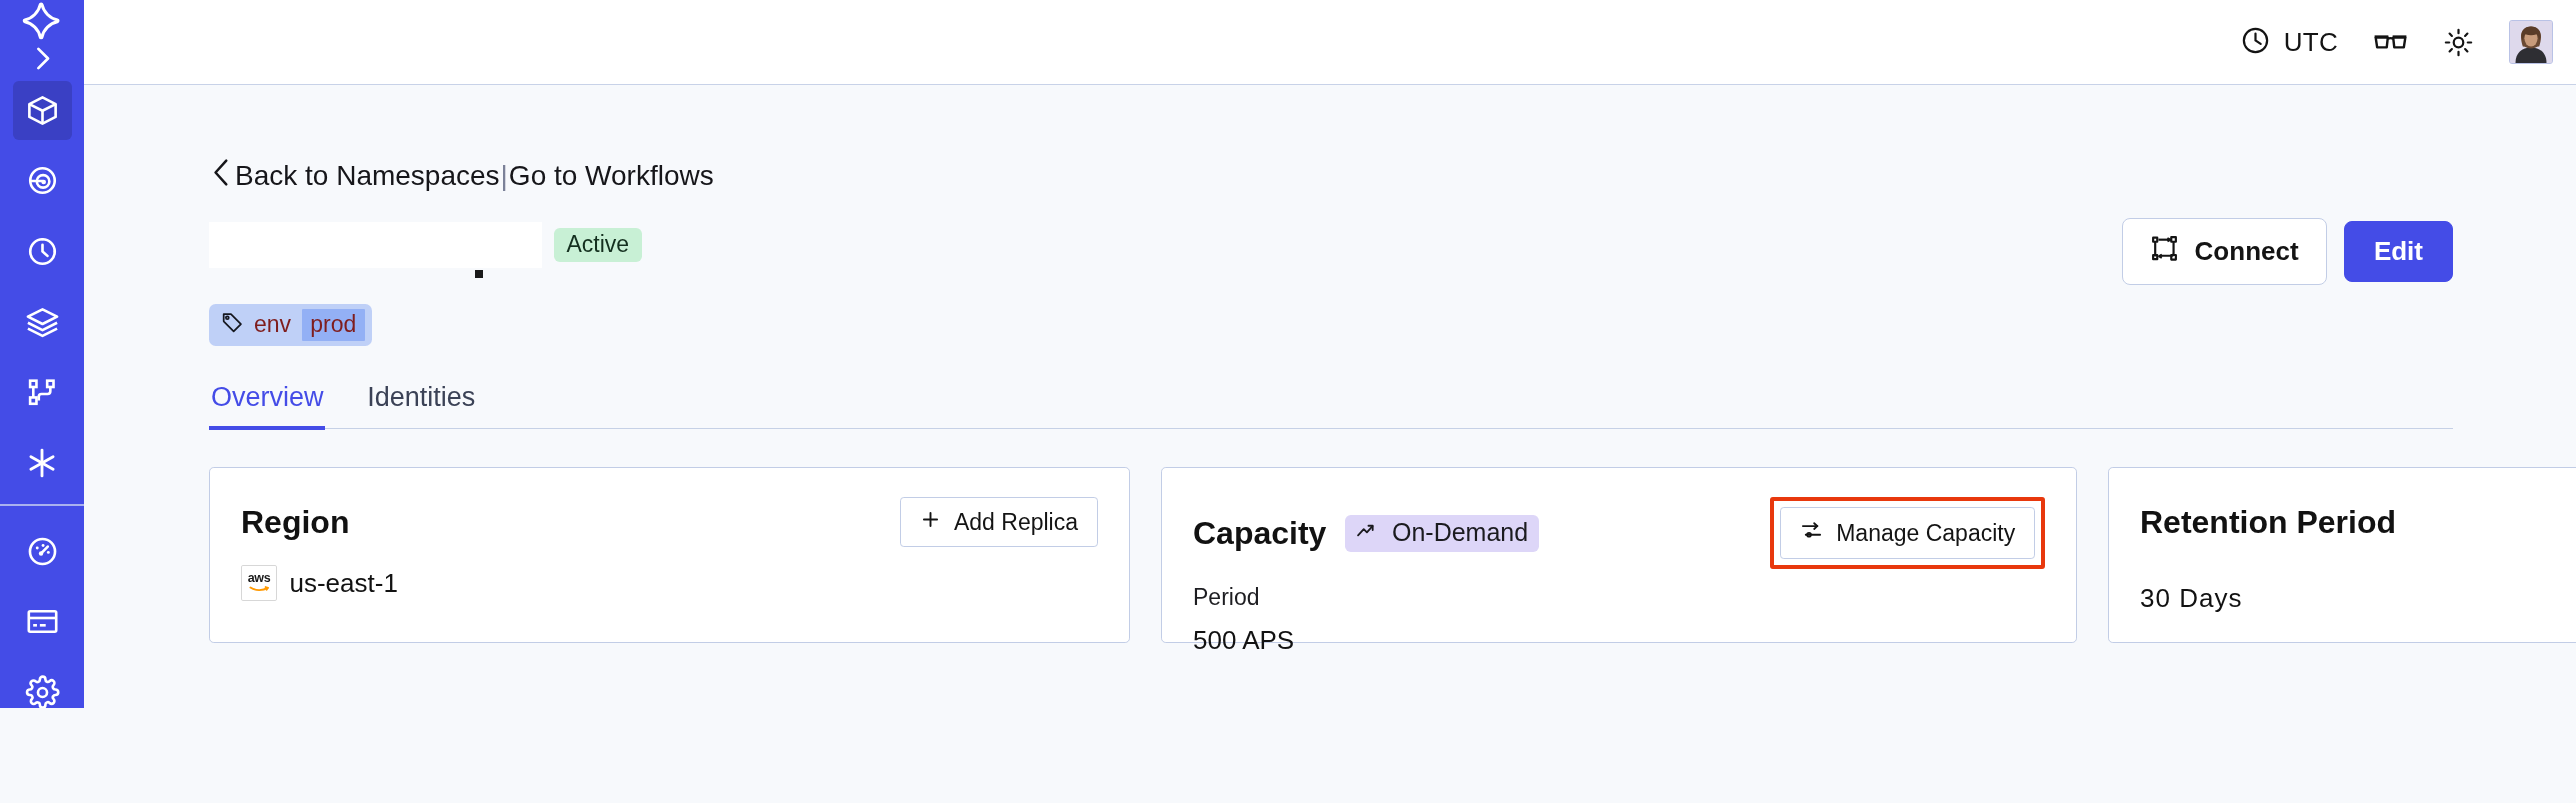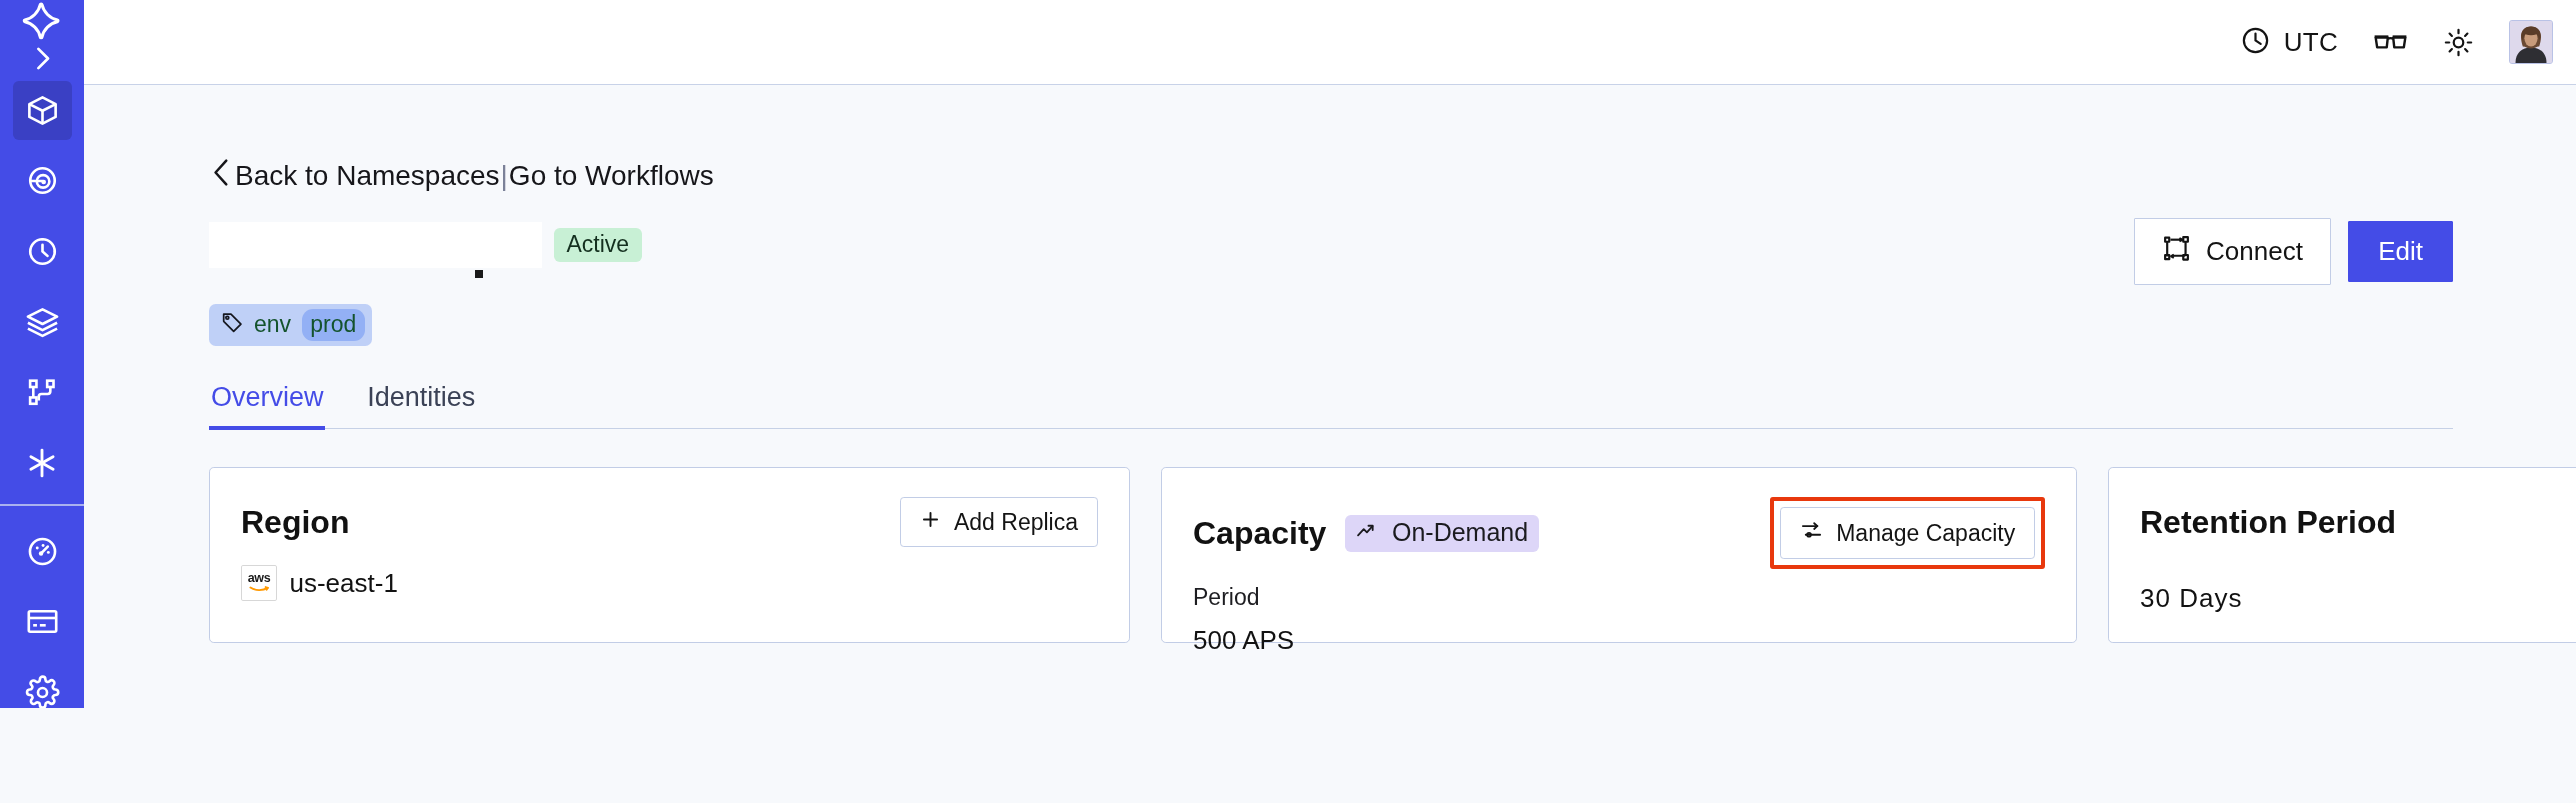--- a/index.html
+++ b/index.html
@@ -189,23 +189,24 @@
     gap: 17.3px;
     flex: 0 0 auto;
     margin-top: -3.8px;
   }
   .btn {
     display: inline-flex;
     align-items: center;
     justify-content: flex-start;
     gap: 15.3px;
     font-size: 26px;
-    border-radius: 1px;
+    border-radius: 8px;
     cursor: pointer;
     white-space: nowrap;
+    font-weight: bold;
   }
   .btn-outline {
     background: #ffffff;
     border: 1.9px solid #c2cde6;
     color: #141414;
     padding: 14.4px 27px;
   }
   .btn-primary {
     background: #444ce7;
     border: 1.9px solid #444ce7;
@@ -216,26 +217,26 @@
   
   .tag-row { margin-top: 19px; display: flex; }
   .tag-chip {
     display: inline-flex;
     align-items: center;
     gap: 10.5px;
     background: #bfd0f7;
     border-radius: 6.7px;
     padding: 4.8px 6.7px 4.8px 11.5px;
     font-size: 23px;
-    color: #14532d;
+    color: #7f1d1d;
   }
   .tag-key { line-height: 1; padding-bottom: 1px; }
   .tag-val {
     background: #93b0f5;
-    border-radius: 11px;
+    border-radius: 1px;
     padding: 3.8px 8.6px 5.8px 8.6px;
     line-height: 1;
   }
 
   
   .tabs {
     margin-top: 36px;
     display: flex;
     gap: 40px;
     border-bottom: 1.9px solid #c6d1e6;

